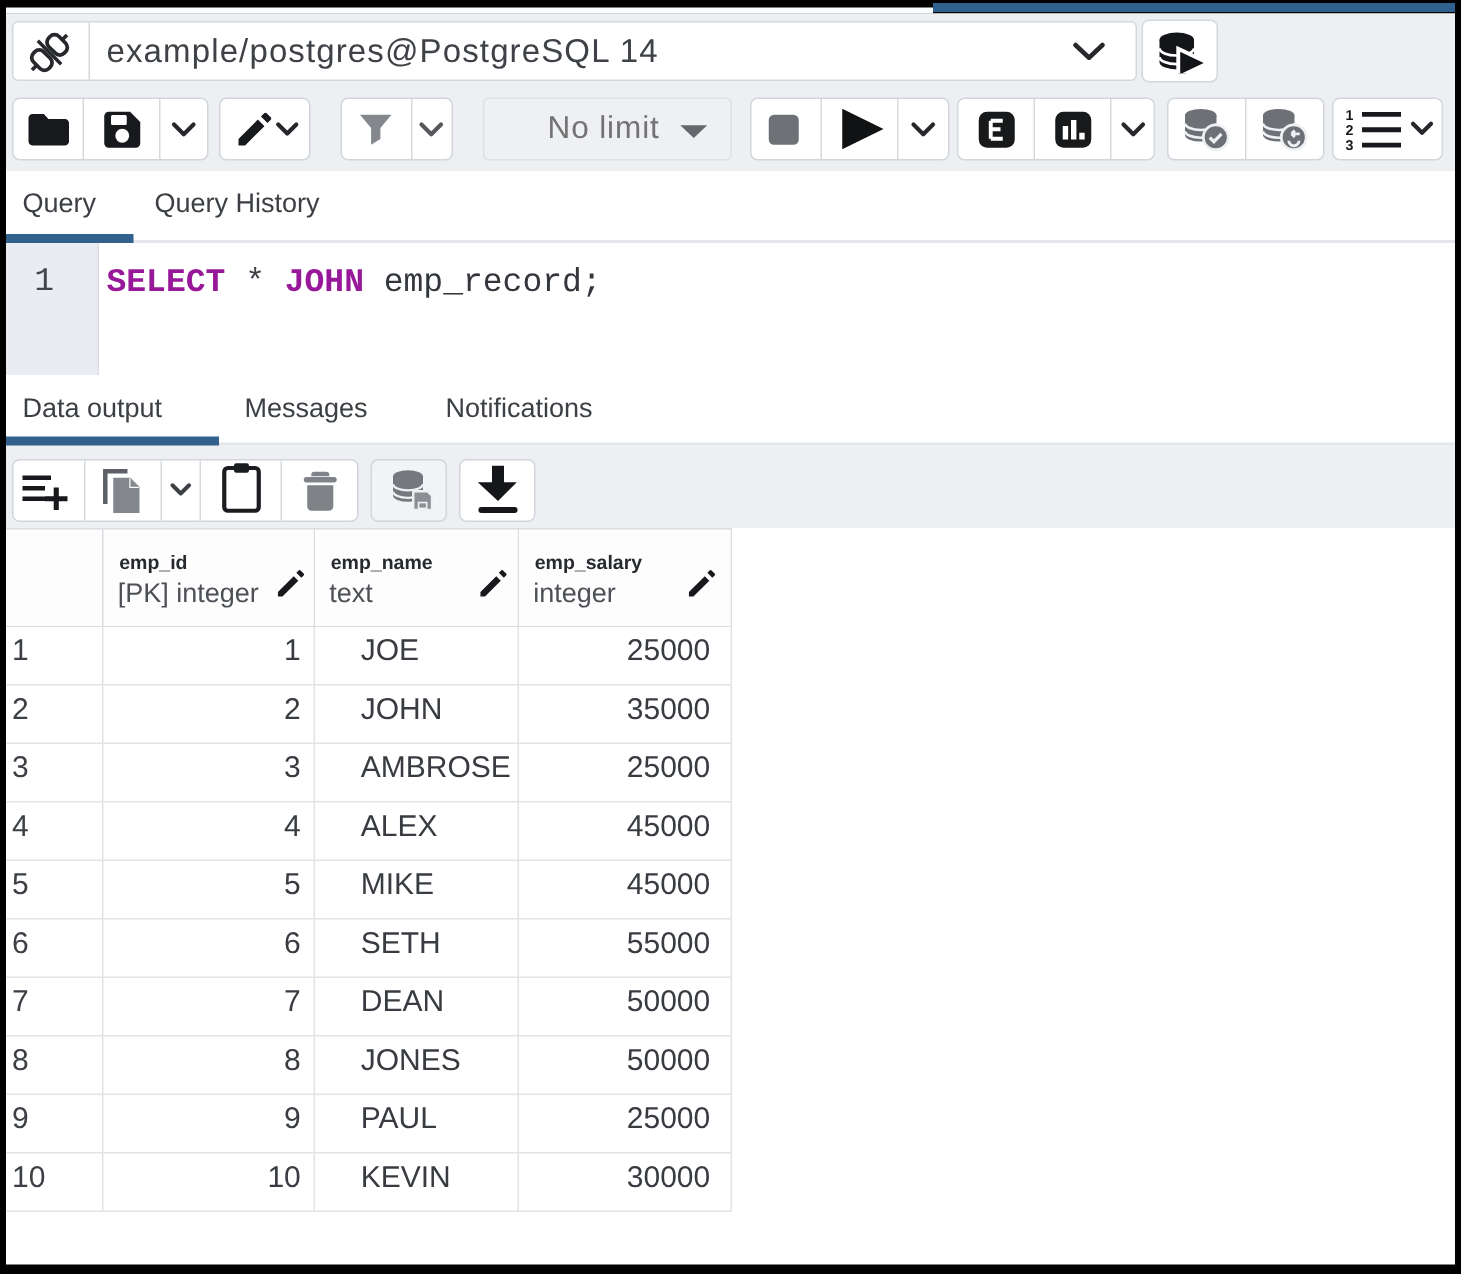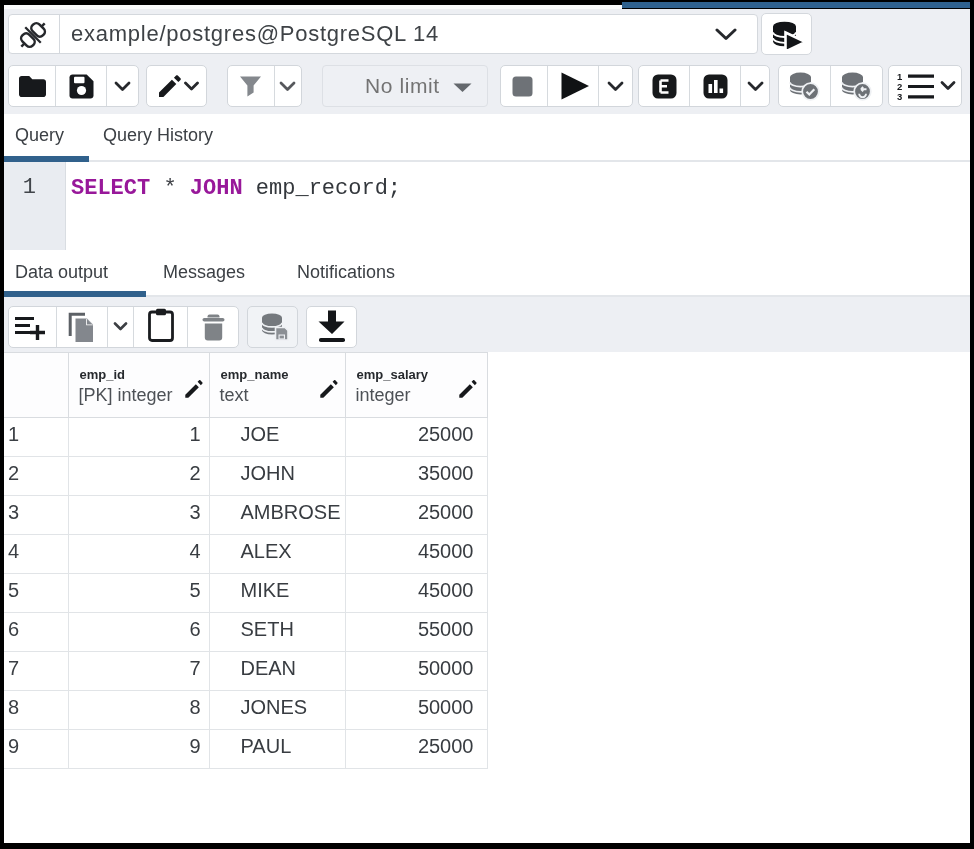--- a/index.html
+++ b/index.html
@@ -377,14 +377,20 @@
         <td class="num">8</td>
         <td class="nam">JONES</td>
         <td class="sal">50000</td>
       </tr>
   <tr>
         <td class="first rnum">9</td>
         <td class="num">9</td>
         <td class="nam">PAUL</td>
         <td class="sal">25000</td>
       </tr>
+  <tr>
+        <td class="first rnum">10</td>
+        <td class="num">10</td>
+        <td class="nam">KEVIN</td>
+        <td class="sal">30000</td>
+      </tr>
 </tbody>
   </table>
 
 </body></html>

